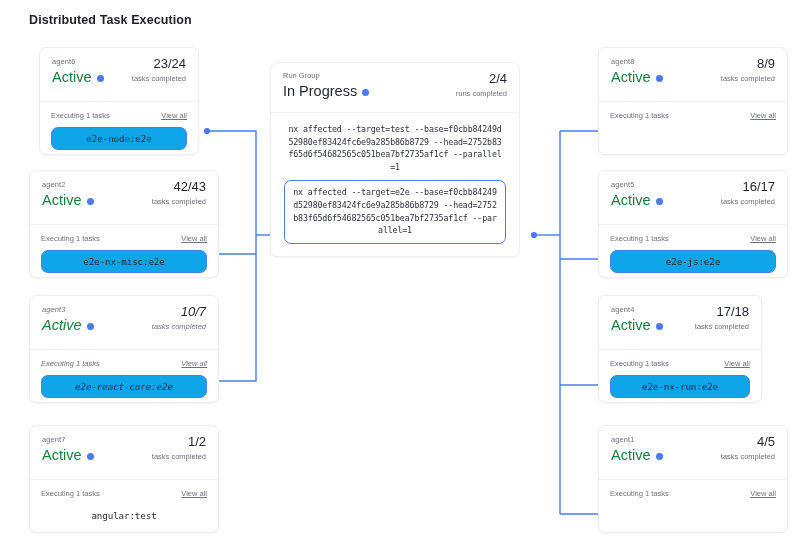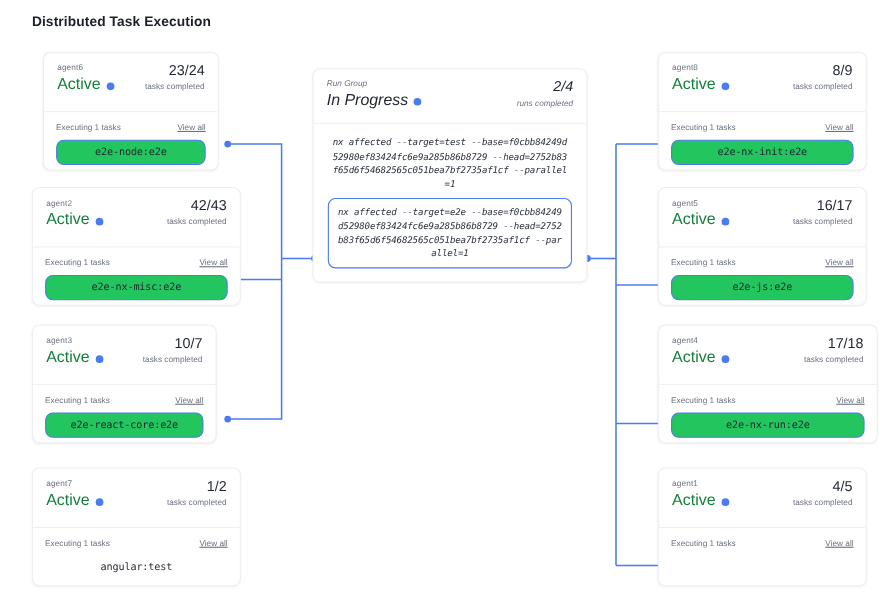--- a/index.html
+++ b/index.html
@@ -68,31 +68,31 @@
   .view-all{
     font-size:7.5px;color:#6b7280;text-decoration:underline;cursor:pointer;
   }
   .task-pill{
     border:1.4px solid #4a7bf0;
     border-radius:7px;
     height:21px;
     display:flex;align-items:center;justify-content:center;
     font-family:"DejaVu Sans Mono","Liberation Mono",monospace;
     font-size:9.2px;color:#1f2430;letter-spacing:-.1px;
-    background:#22c55e;
+    background:#0ea5e9;
   }
   .task-plain{
     height:21px;display:flex;align-items:center;justify-content:center;
     font-family:"DejaVu Sans Mono","Liberation Mono",monospace;
     font-size:9.2px;color:#1f2430;letter-spacing:-.1px;
   }
 
   
   #runGroupCard{
-    left:284px;top:62px;width:250px;height:195px;font-style:italic;
+    left:270px;top:62px;width:250px;height:195px;
   }
   #runGroupCard .card-head{height:50px;padding-top:8px;}
   .rg-label{font-size:7.5px;color:#6b7280;line-height:10px;}
   .rg-status{font-size:14.5px;color:#1f2430;line-height:19px;}
   .rg-body{padding:9px 13px 12px 13px;}
   .rg-sub{font-size:7.2px;color:#4b5563;margin-bottom:6px;}
   .run-text{
     font-family:"DejaVu Sans Mono","Liberation Mono",monospace;
     font-size:8.3px;line-height:12.6px;color:#2b313d;
     text-align:center;word-break:break-all;
@@ -173,21 +173,21 @@
     </div>
     <div class="card-body">
       <div class="body-top">
         <span class="exec-label">Executing 1 tasks</span>
         <span class="view-all">View all</span>
       </div>
       <div class="task-pill">e2e-nx-misc:e2e</div>
     </div>
   </div>
 
-  <div class="card" id="leftCard2" style="left:29px;top:295px;width:168px;height:108px;">
+  <div class="card" id="leftCard2" style="left:29px;top:295px;width:190px;height:108px;font-style:italic;">
     <div class="card-head">
       <div class="agent-name">agent3</div>
       <div class="status-row">
         <span class="status-text">Active</span>
         <span class="dot"></span>
       </div>
       <div class="count">10/7</div>
       <div class="count-sub">tasks completed</div>
     </div>
     <div class="card-body">
@@ -244,21 +244,20 @@
         <span class="dot"></span>
       </div>
       <div class="count">8/9</div>
       <div class="count-sub">tasks completed</div>
     </div>
     <div class="card-body">
       <div class="body-top">
         <span class="exec-label">Executing 1 tasks</span>
         <span class="view-all">View all</span>
       </div>
-      <div class="task-pill">e2e-nx-init:e2e</div>
     </div>
   </div>
 
   <div class="card" id="rightCard1" style="left:598px;top:170px;width:190px;height:108px;">
     <div class="card-head">
       <div class="agent-name">agent5</div>
       <div class="status-row">
         <span class="status-text">Active</span>
         <span class="dot"></span>
       </div>
@@ -267,21 +266,21 @@
     </div>
     <div class="card-body">
       <div class="body-top">
         <span class="exec-label">Executing 1 tasks</span>
         <span class="view-all">View all</span>
       </div>
       <div class="task-pill">e2e-js:e2e</div>
     </div>
   </div>
 
-  <div class="card" id="rightCard2" style="left:598px;top:295px;width:200px;height:108px;">
+  <div class="card" id="rightCard2" style="left:598px;top:295px;width:164px;height:108px;">
     <div class="card-head">
       <div class="agent-name">agent4</div>
       <div class="status-row">
         <span class="status-text">Active</span>
         <span class="dot"></span>
       </div>
       <div class="count">17/18</div>
       <div class="count-sub">tasks completed</div>
     </div>
     <div class="card-body">

